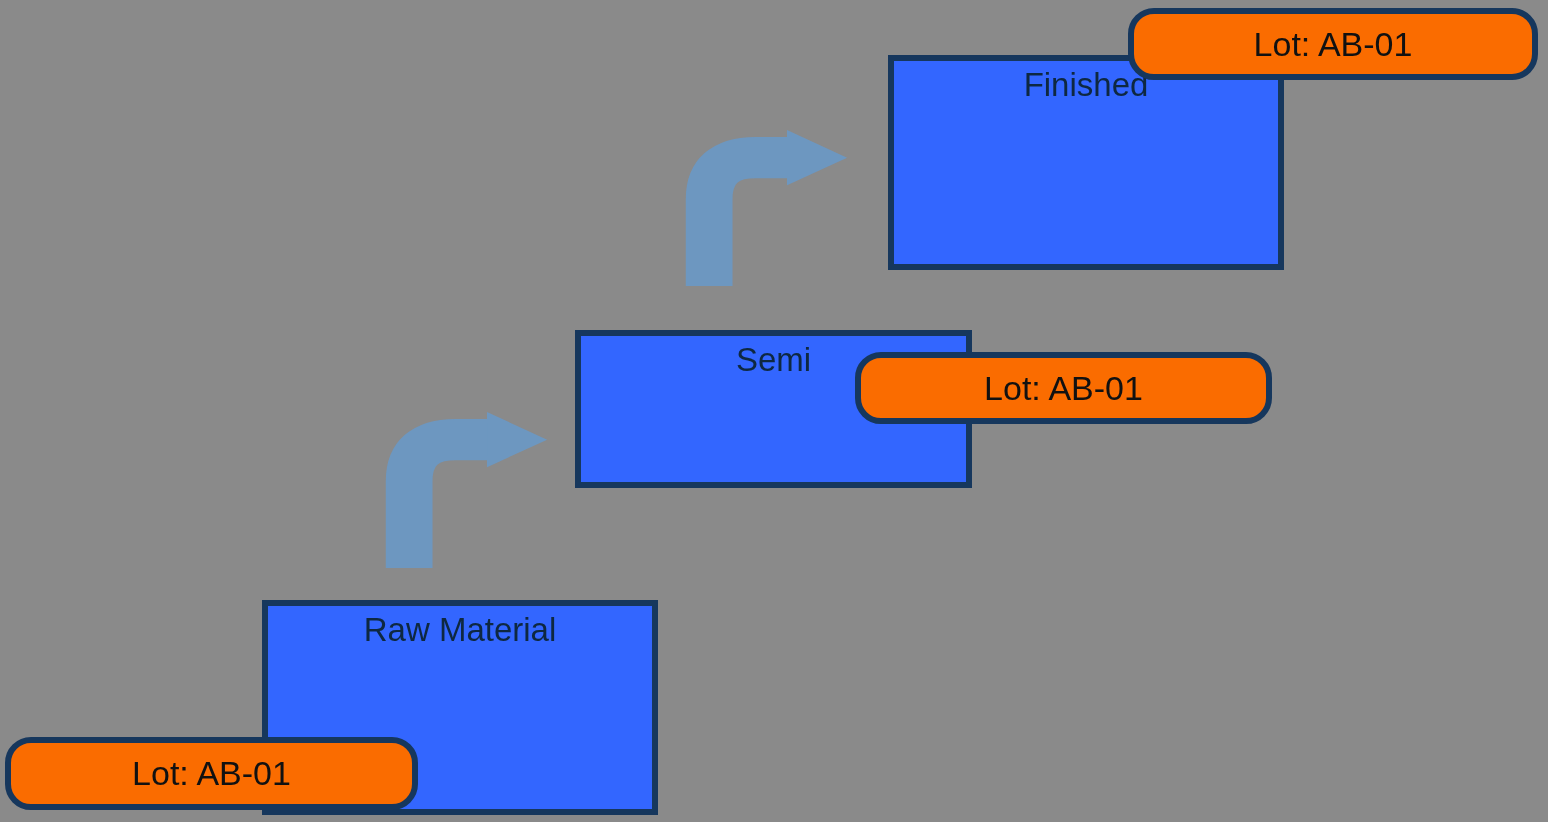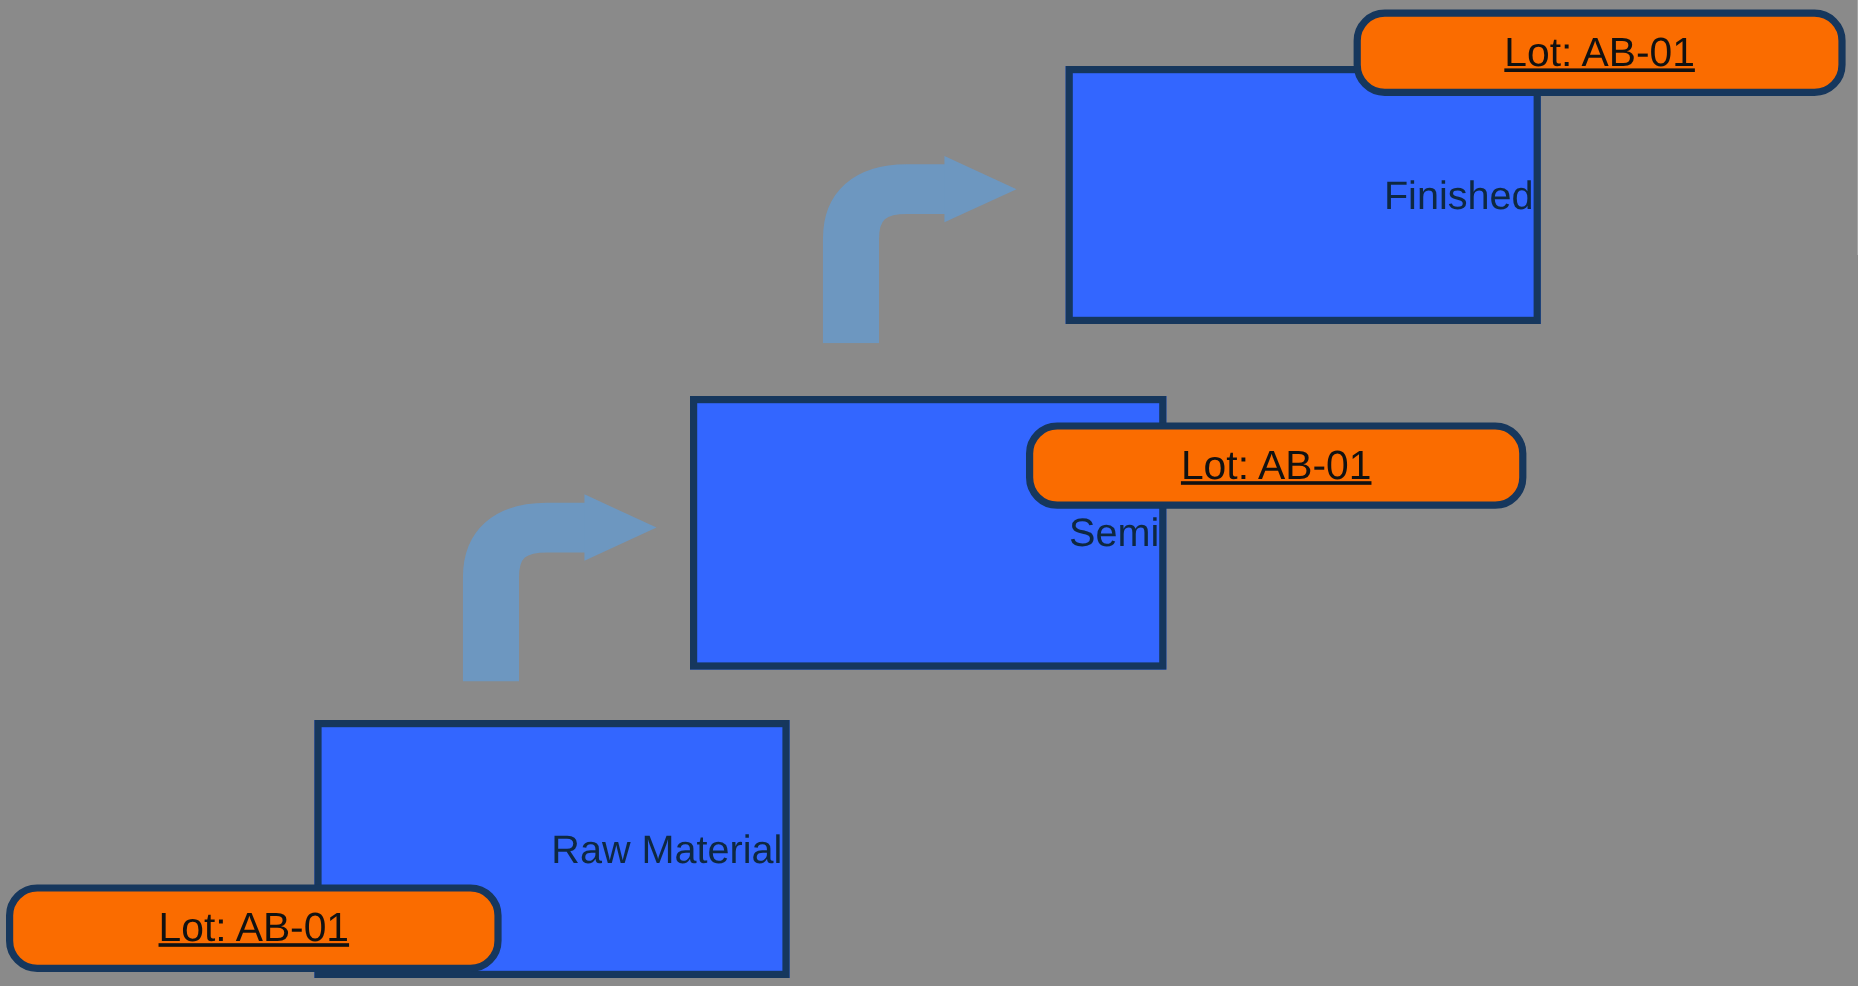--- a/index.html
+++ b/index.html
@@ -15,44 +15,43 @@
     height: 822px;
     background: var(--background, #8A8A8A);
     overflow: hidden;
   }
   .node {
     position: absolute;
     background: var(--node-fill, #3366FF);
     border: 6px solid var(--node-border, #16375D);
     box-sizing: border-box;
     display: flex;
-    flex-direction: row;
+    flex-direction: column;
     align-items: center;
-    justify-content: flex-end;
+    justify-content: space-between;
     text-align: center;
     color: var(--text, #0E2841);
     font-size: 33px;
     line-height: 48px;
   }
   .node-raw      { left: 262px; top: 600px; width: 396px; height: 215px; }
-  .node-semi     { left: 575px; top: 330px; width: 397px; height: 228px; gap: 24px; }
+  .node-semi     { left: 575px; top: 330px; width: 397px; height: 158px; gap: 24px; }
   .node-finished { left: 888px; top:  55px; width: 396px; height: 215px; }
 
   .lot {
     position: absolute;
     background: var(--lot-fill, #FA6C00);
     border: 6px solid var(--lot-border, #16375D);
     border-radius: 26px;
     box-sizing: border-box;
     display: flex;
     align-items: center;
     justify-content: center;
     color: #111111;
     font-size: 34px;
-    text-decoration: underline;
   }
   .lot-raw      { left:    5px; top: 737px; width: 413px; height: 73px; }
   .lot-semi     { left:  855px; top: 352px; width: 417px; height: 72px; }
   .lot-finished { left: 1128px; top:   8px; width: 410px; height: 72px; }
 
   .arrow {
     position: absolute;
   }
   .arrow path {
     stroke: var(--arrow, #6D97C0);

